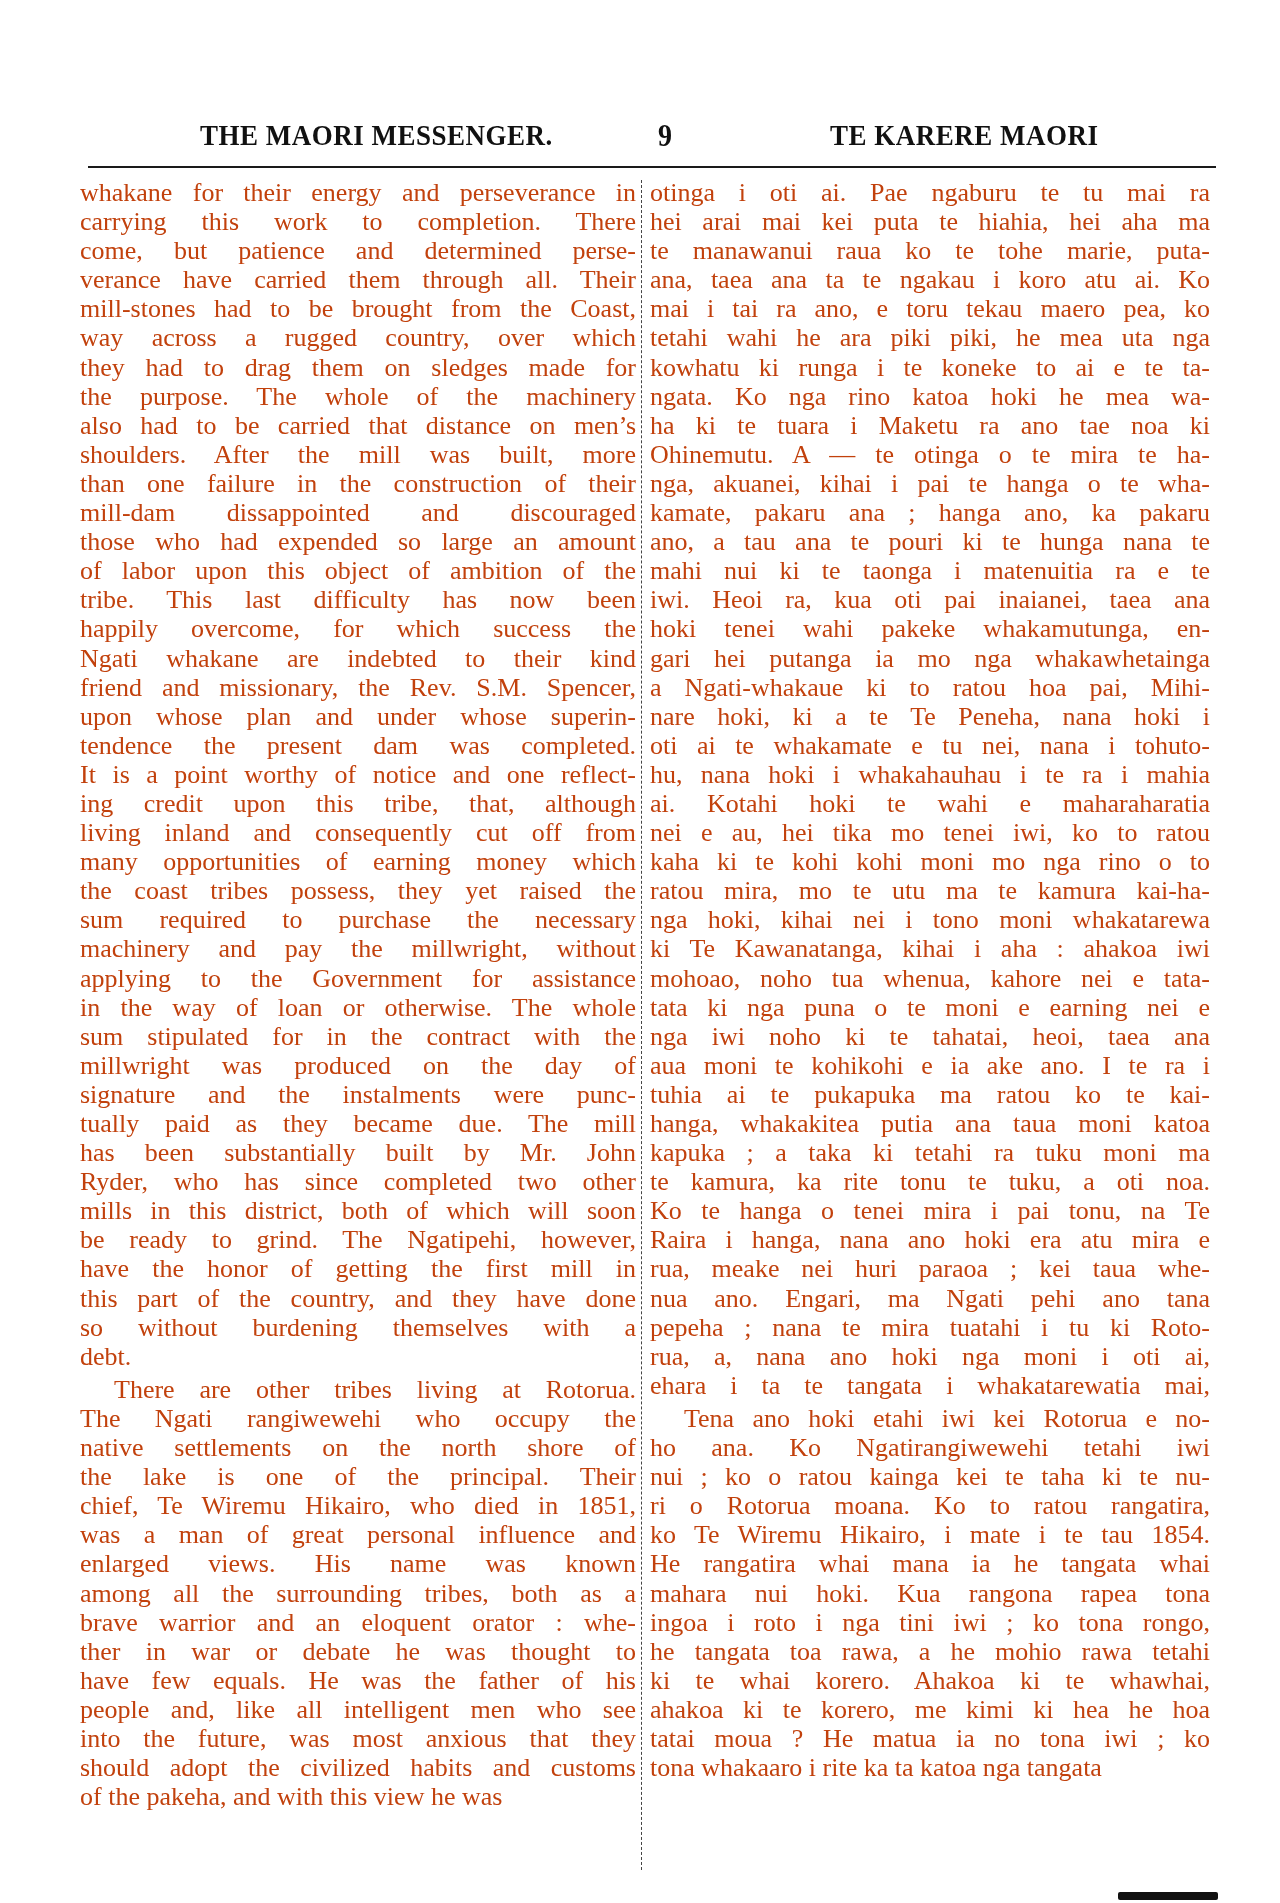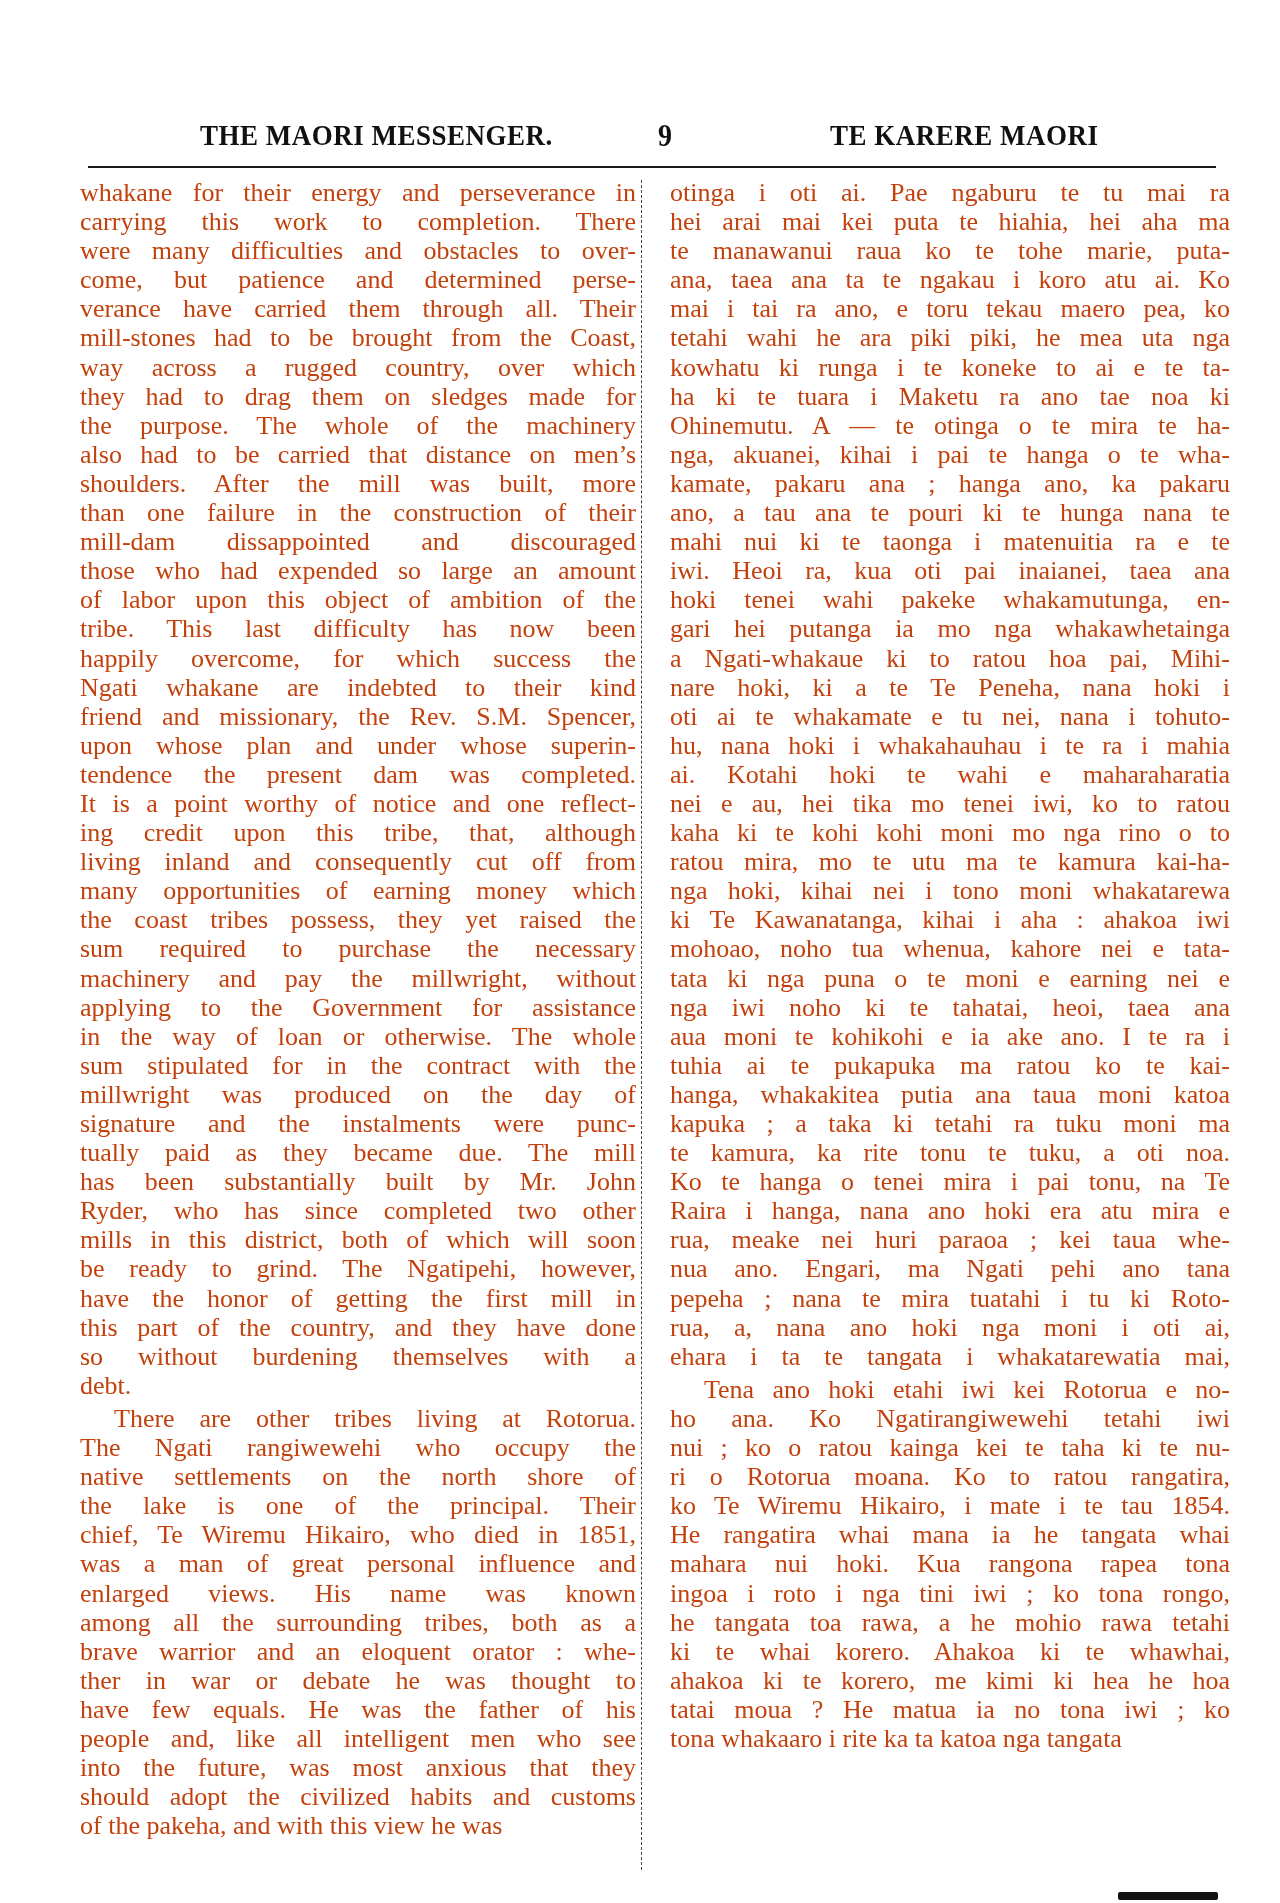--- a/index.html
+++ b/index.html
@@ -50,21 +50,21 @@
 
   .column {
     position: absolute;
     top: 178px;
     font-family: Liberation Serif, serif;
     font-size: 26px;
     line-height: 29.1px;
     color: #c2410c;
   }
   .column.left  { left: 80px;  width: 556px; }
-  .column.right { left: 670px; width: 560px; }
+  .column.right { left: 650px; width: 560px; }
 
   .line {
     display: block;
     white-space: nowrap;
     text-align: justify;
     text-align-last: justify;
     height: 29.1px;
     overflow: visible;
   }
   .line.last {
@@ -105,21 +105,20 @@
   <span class="page-num">9</span>
   <span class="title-mi">TE KARERE MAORI</span>
 </div>
 
 <div class="rule"></div>
 
 <div class="column left" id="col-left">
     <div class="paragraph">
       <span class="line">whakane for their energy and perseverance in</span>
       <span class="line">carrying this work to completion. There</span>
-      <span class="line">were many difficulties and obstacles to over-</span>
       <span class="line">come, but patience and determined perse-</span>
       <span class="line">verance have carried them through all. Their</span>
       <span class="line">mill-stones had to be brought from the Coast,</span>
       <span class="line">way across a rugged country, over which</span>
       <span class="line">they had to drag them on sledges made for</span>
       <span class="line">the purpose. The whole of the machinery</span>
       <span class="line">also had to be carried that distance on men’s</span>
       <span class="line">shoulders. After the mill was built, more</span>
       <span class="line">than one failure in the construction of their</span>
       <span class="line">mill-dam dissappointed and discouraged</span>
@@ -177,20 +176,21 @@
 
 <div class="column right" id="col-right">
     <div class="paragraph">
       <span class="line">otinga i oti ai. Pae ngaburu te tu mai ra</span>
       <span class="line">hei arai mai kei puta te hiahia, hei aha ma</span>
       <span class="line">te manawanui raua ko te tohe marie, puta-</span>
       <span class="line">ana, taea ana ta te ngakau i koro atu ai. Ko</span>
       <span class="line">mai i tai ra ano, e toru tekau maero pea, ko</span>
       <span class="line">tetahi wahi he ara piki piki, he mea uta nga</span>
       <span class="line">kowhatu ki runga i te koneke to ai e te ta-</span>
+      <span class="line">ngata. Ko nga rino katoa hoki he mea wa-</span>
       <span class="line">ha ki te tuara i Maketu ra ano tae noa ki</span>
       <span class="line">Ohinemutu. A — te otinga o te mira te ha-</span>
       <span class="line">nga, akuanei, kihai i pai te hanga o te wha-</span>
       <span class="line">kamate, pakaru ana ; hanga ano, ka pakaru</span>
       <span class="line">ano, a tau ana te pouri ki te hunga nana te</span>
       <span class="line">mahi nui ki te taonga i matenuitia ra e te</span>
       <span class="line">iwi. Heoi ra, kua oti pai inaianei, taea ana</span>
       <span class="line">hoki tenei wahi pakeke whakamutunga, en-</span>
       <span class="line">gari hei putanga ia mo nga whakawhetainga</span>
       <span class="line">a Ngati-whakaue ki to ratou hoa pai, Mihi-</span>

